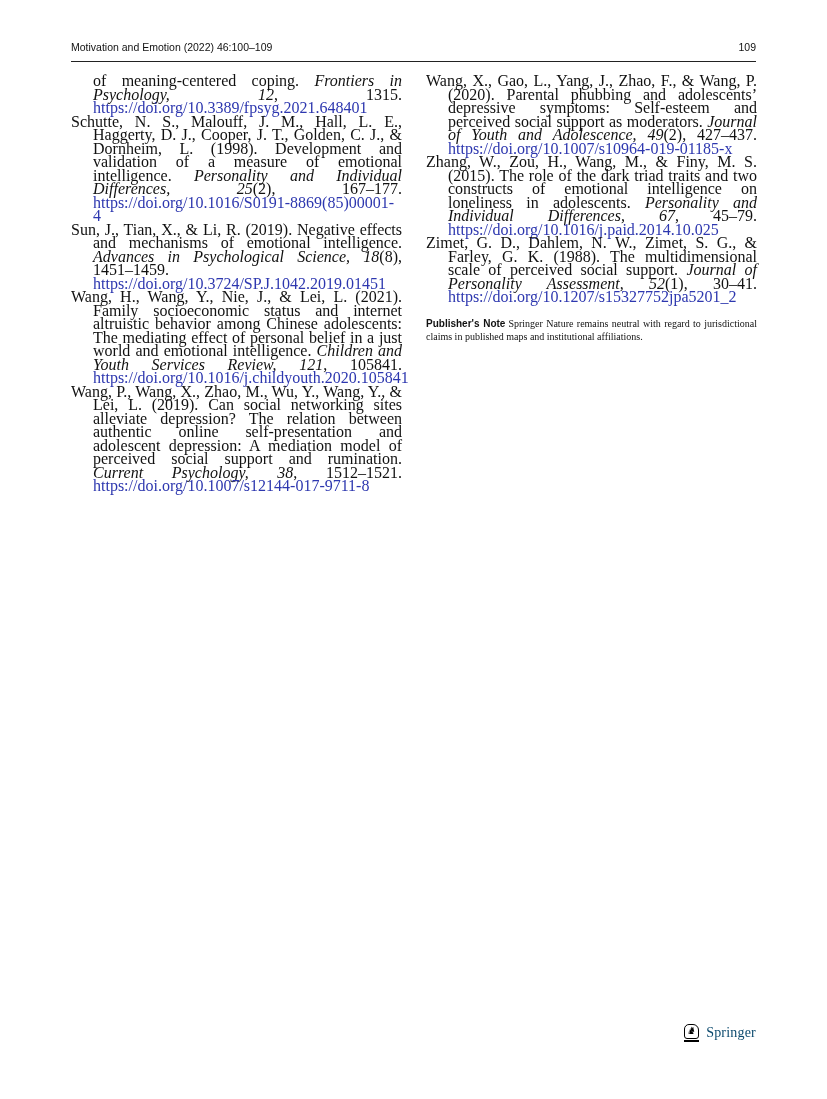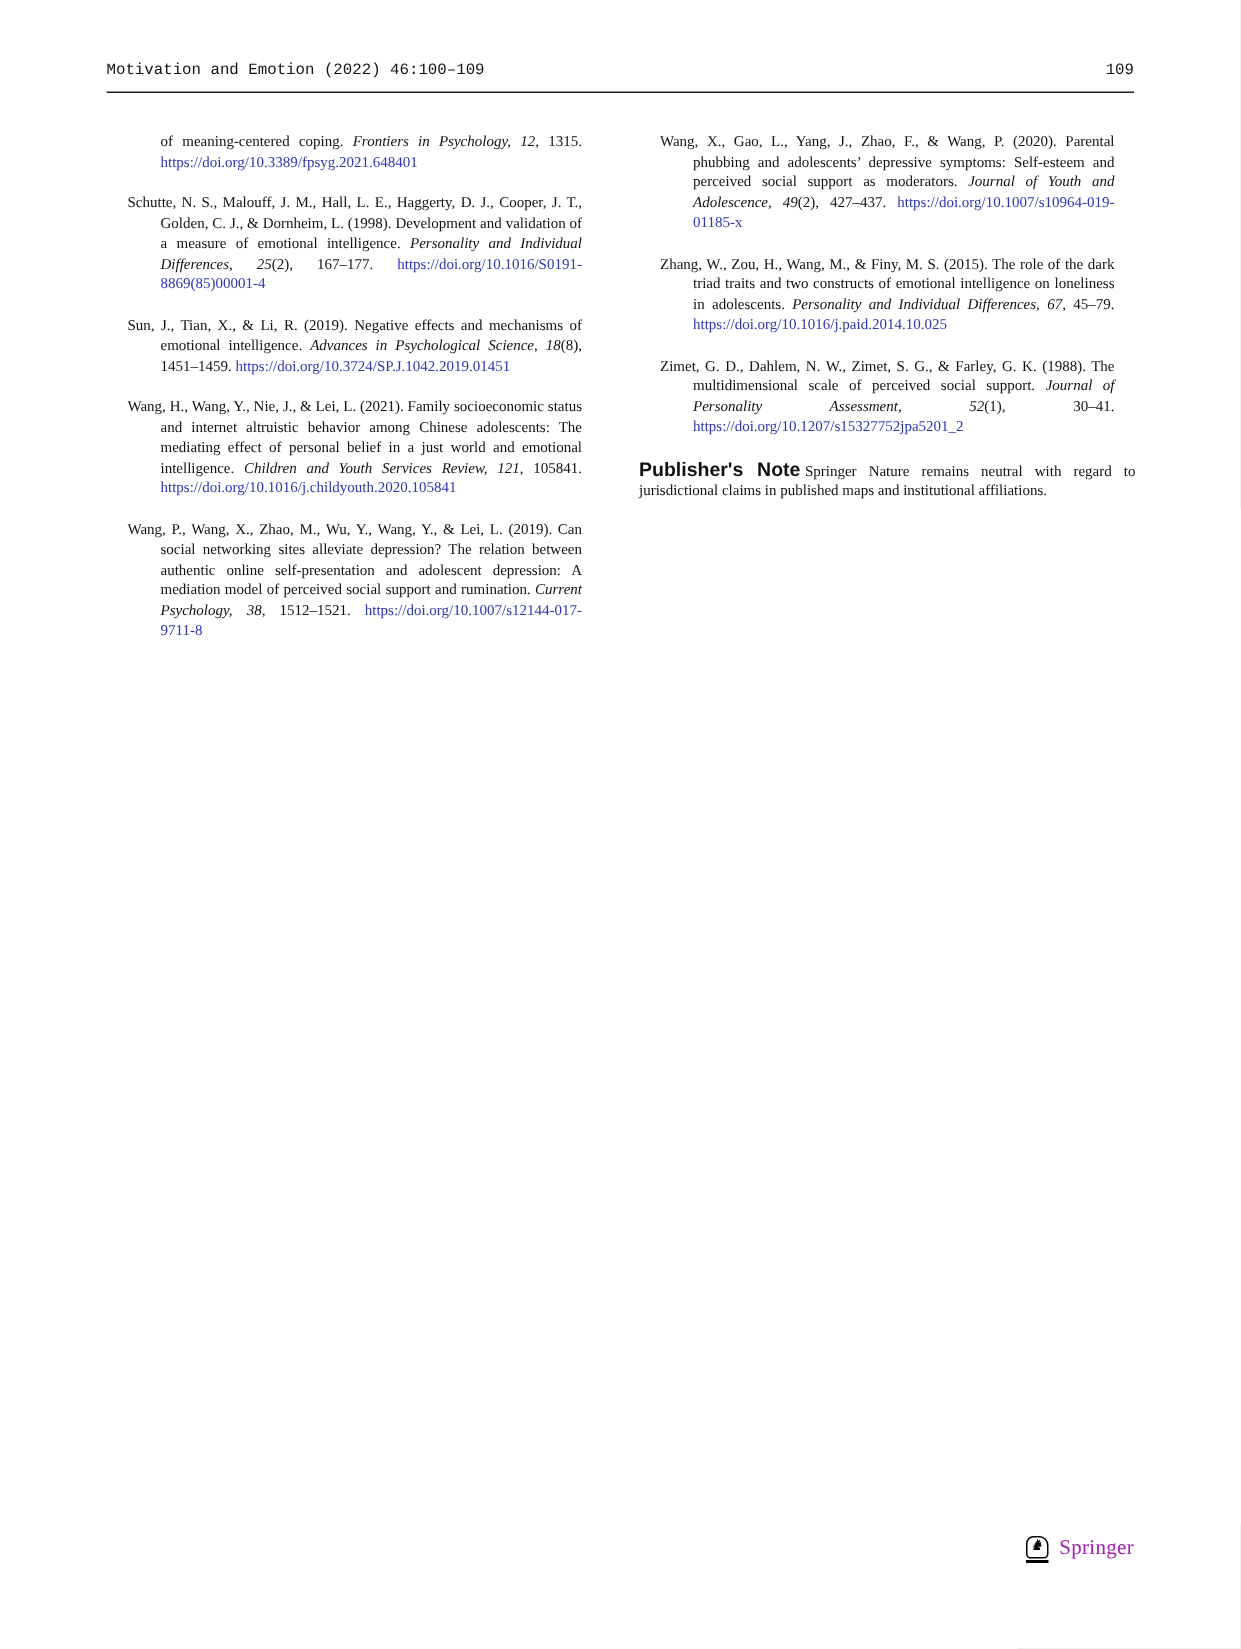--- a/index.html
+++ b/index.html
@@ -16,21 +16,21 @@
 
   
   .page-header {
     position: absolute;
     left: 71px;
     right: 71px;
     top: 41px;
     display: flex;
     justify-content: space-between;
     align-items: baseline;
-    font-family: Liberation Mono, monospace;
+    font-family: Liberation Sans, sans-serif;
     font-size: 10.5px;
     color: #111111;
   }
   .header-rule {
     position: absolute;
     left: 71px;
     right: 71px;
     top: 61px;
     border: none;
     border-top: 1.2px solid #222222;
@@ -42,22 +42,22 @@
     position: absolute;
     left: 71px;
     top: 74px;
     width: 686px;
     display: flex;
     gap: 24px;
   }
   .col { width: 331px; }
 
   .ref {
-    margin: 14px;
-    font-size: 10px;
+    margin: 0;
+    font-size: 16px;
     line-height: 13.5px;
     text-align: justify;
     padding-left: 22px;
     text-indent: -22px;
   }
   .ref.cont { text-indent: 0; }
   .it { font-style: italic; }
   a.doi-link {
     color: var(--link-color, #2d37af);
     text-decoration: none;
@@ -66,21 +66,21 @@
 
   .pubnote {
     margin: 13px 0 0 0;
     font-size: 10px;
     line-height: 13.5px;
     text-align: justify;
   }
   .pubnote-label {
     font-family: "Liberation Sans", sans-serif;
     font-weight: 700;
-    font-size: 13px;
+    font-size: 10px;
     margin-right: 3px;
   }
 
   
   .page-footer {
     position: absolute;
     right: 71px;
     bottom: 57px;
     display: flex;
     align-items: center;
@@ -109,21 +109,21 @@
     color: #000;
   }
   .horse-bar {
     width: 15px;
     height: 2px;
     background: #000;
   }
   .springer-wordmark {
     font-family: "Liberation Serif", serif;
     font-size: 14px;
-    color: #a21caf;
+    color: #0c4a6e;
     letter-spacing: 0.2px;
   }
 </style>
 </head>
 <body>
 
 <div class="page">
 
   <header class="page-header">
     <span>Motivation and Emotion (2022) 46:100–109</span>

